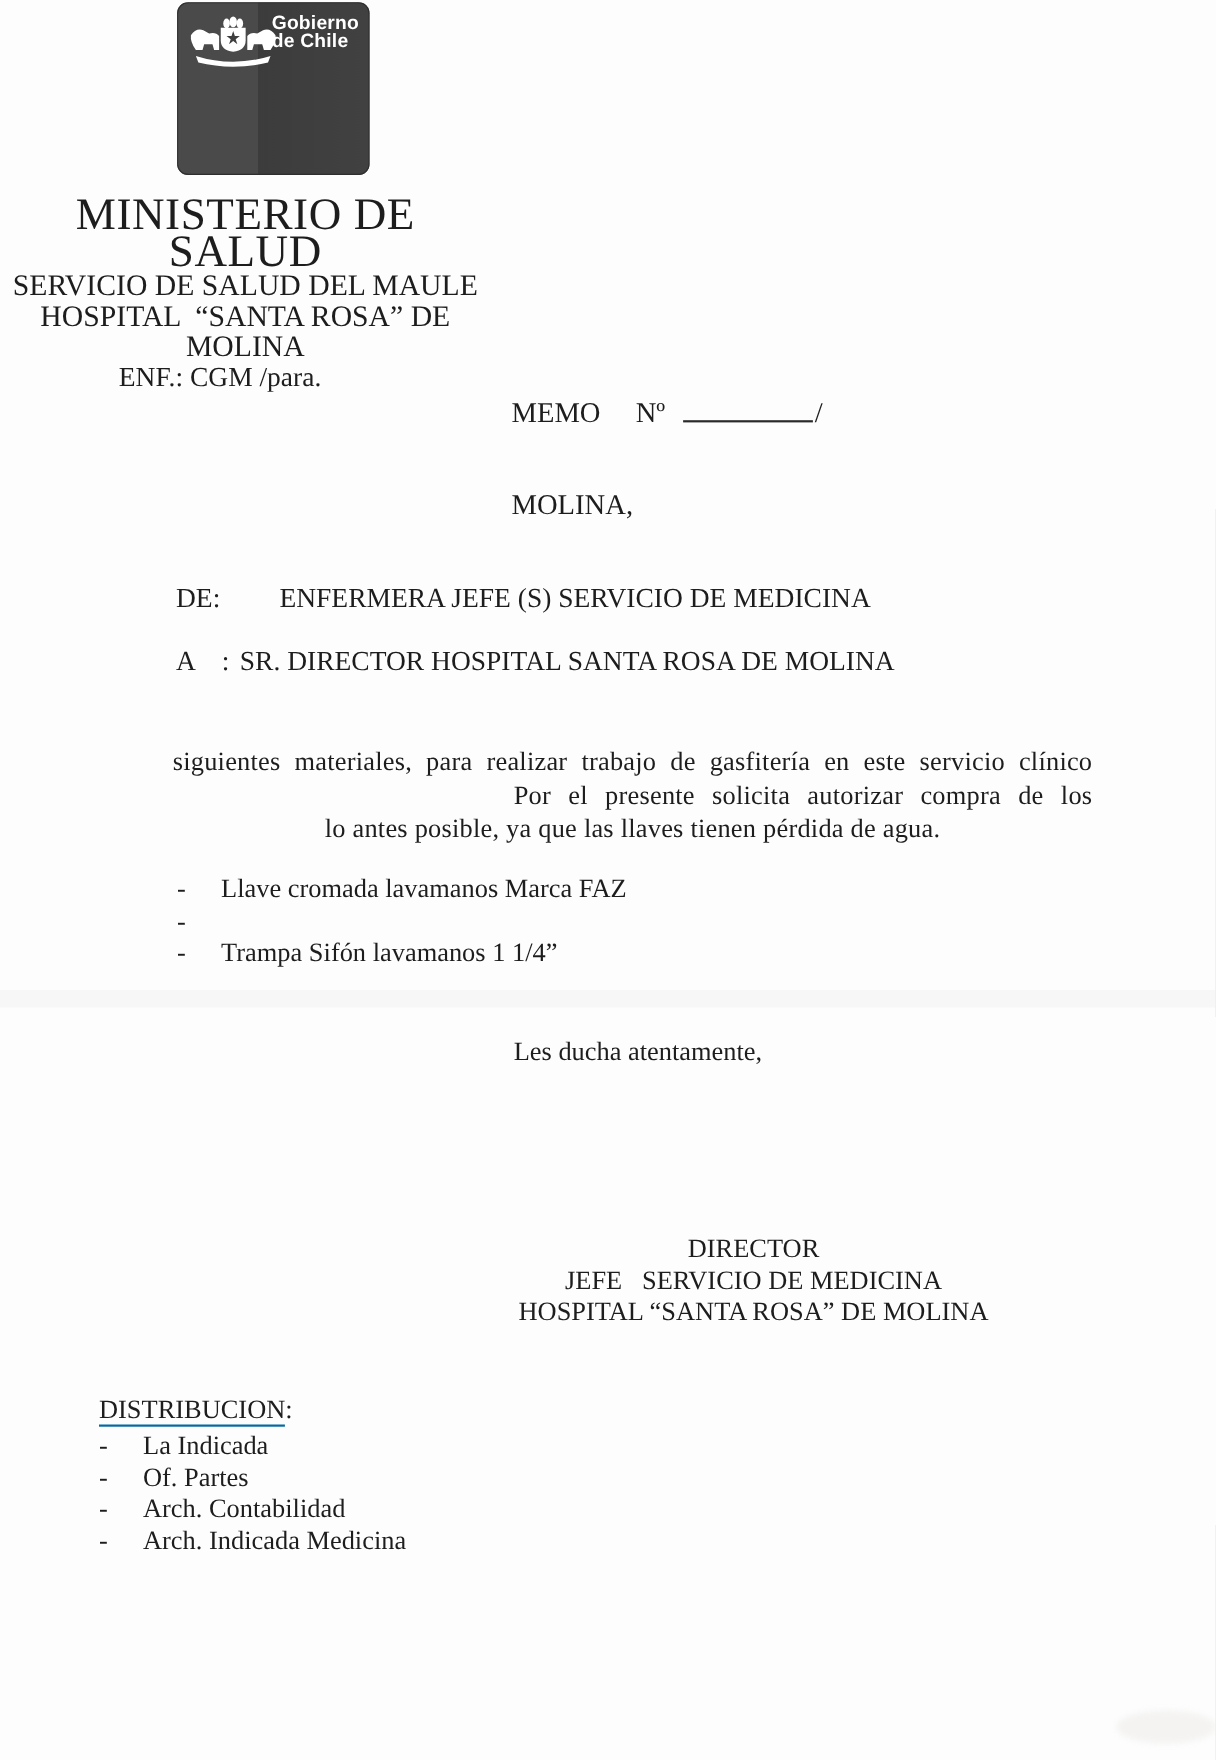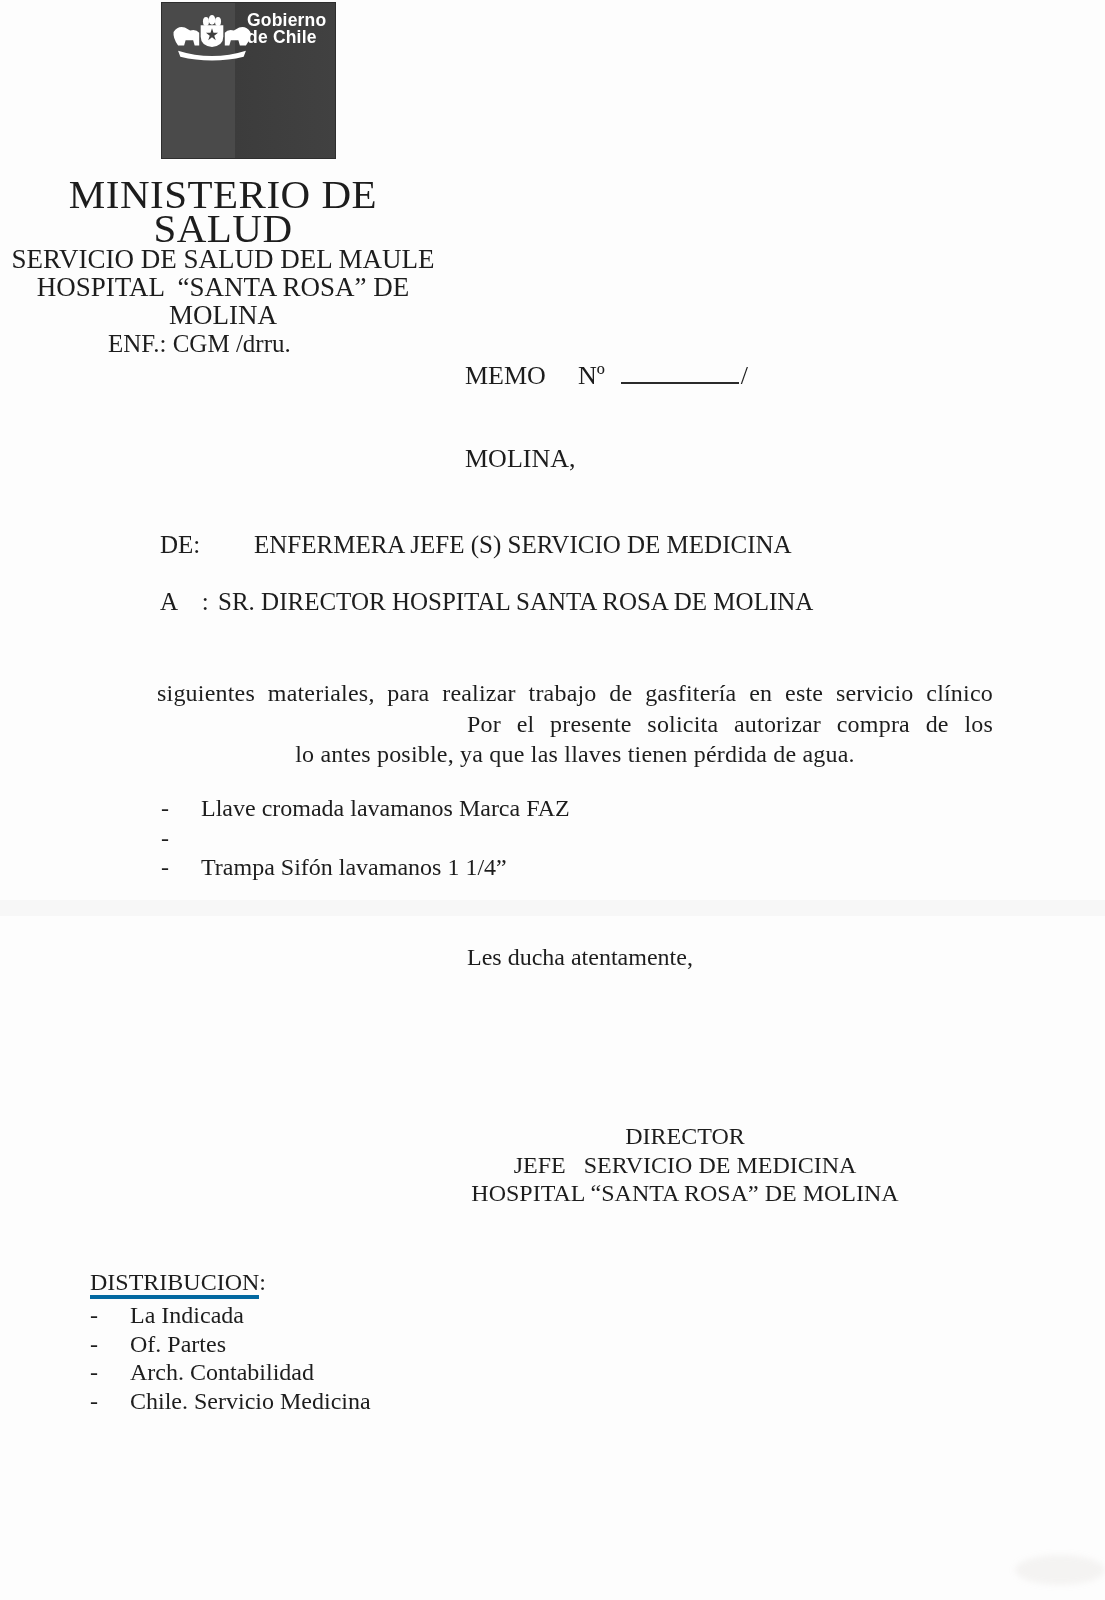--- a/index.html
+++ b/index.html
@@ -13,20 +13,21 @@
     color: #1d1d1d;
   }
 
   
   .logo-box {
     position: absolute; left: 161px; top: 2px;
     width: 175px; height: 157px;
     background: linear-gradient(90deg, #4a4a4a 0%, #4a4a4a 42%, #3c3c3c 42%, #414141 100%);
     overflow: hidden;
     box-shadow: 0 0 0 1px #2e2e2e inset;
+    border-radius: 10px;
   }
   .logo-emblem { position: absolute; left: 2px; top: 10px; width: 98px; height: 52px; }
   .logo-text {
     position: absolute; left: 86px; top: 10px;
     font-family: "Liberation Sans", sans-serif;
     font-weight: bold; font-size: 17.5px; line-height: 16.5px;
     color: #ffffff; white-space: nowrap; letter-spacing: 0.2px;
   }
 
   
@@ -69,21 +70,21 @@
   .closing { position: absolute; left: 467px; top: 944px; font-size: 24px; }
 
   
   .signature { position: absolute; left: 420px; top: 1122px; width: 530px;
                text-align: center; font-size: 24px; line-height: 28.5px; }
   .sig-line { white-space: pre-wrap; }
 
   
   .distribution { position: absolute; left: 90px; top: 1268px; font-size: 24px; line-height: 28.8px; }
   .dist-title-row { margin-bottom: 4px; }
-  .dist-title { border-bottom: 4px solid #0369a1; }
+  .dist-title { border-bottom: 2px solid #0369a1; }
   .dist-row { display: flex; }
   .dist-dash { width: 40px; flex: 0 0 40px; }
 
   
   .artifact-band { position: absolute; left: 0; top: 900px; width: 1105px; height: 16px;
                    background: rgba(130,130,130,0.05); }
   .artifact-corner { position: absolute; left: 1015px; top: 1555px; width: 90px; height: 30px;
                      background: rgba(170,160,150,0.10); border-radius: 50%; filter: blur(3px); }
 </style>
 </head>
@@ -107,21 +108,21 @@
     <div class="logo-text">
       <div>Gobierno</div>
       <div>de Chile</div>
     </div>
   </div>
 
   <div class="letterhead">
     <div class="lh-ministry">MINISTERIO DE SALUD</div>
     <div class="lh-service">SERVICIO DE SALUD DEL MAULE</div>
     <div class="lh-hospital">HOSPITAL  “SANTA ROSA” DE MOLINA</div>
-    <div class="lh-ref">ENF.: CGM /drru.</div>
+    <div class="lh-ref">ENF.: CGM /para.</div>
   </div>
 
   <div class="memo-line">
     <span class="memo-label">MEMO</span><span>Nº</span><span class="memo-blank"></span><span>/</span>
   </div>
 
   <div class="city-line">MOLINA,</div>
 
   <div class="addr addr-from">
     <span class="addr-label">DE:</span>
@@ -171,20 +172,20 @@
     <div class="dist-row">
       <span class="dist-dash">-</span>
       <span>Of. Partes</span>
     </div>
     <div class="dist-row">
       <span class="dist-dash">-</span>
       <span>Arch. Contabilidad</span>
     </div>
     <div class="dist-row">
       <span class="dist-dash">-</span>
-      <span>Chile. Servicio Medicina</span>
+      <span>Arch. Indicada Medicina</span>
     </div>
   </div>
 
   <div class="artifact-band"></div>
   <div class="artifact-corner"></div>
 
 </div>
 
 </body></html>

